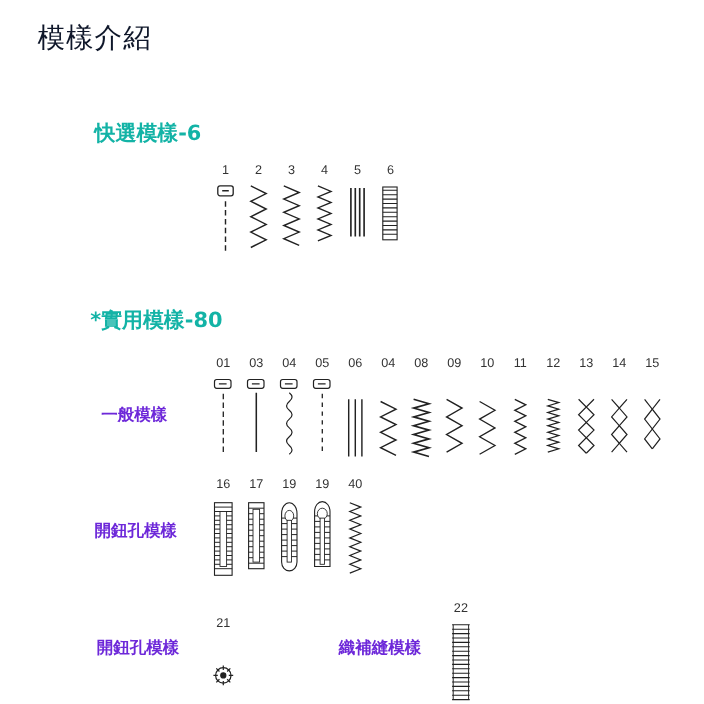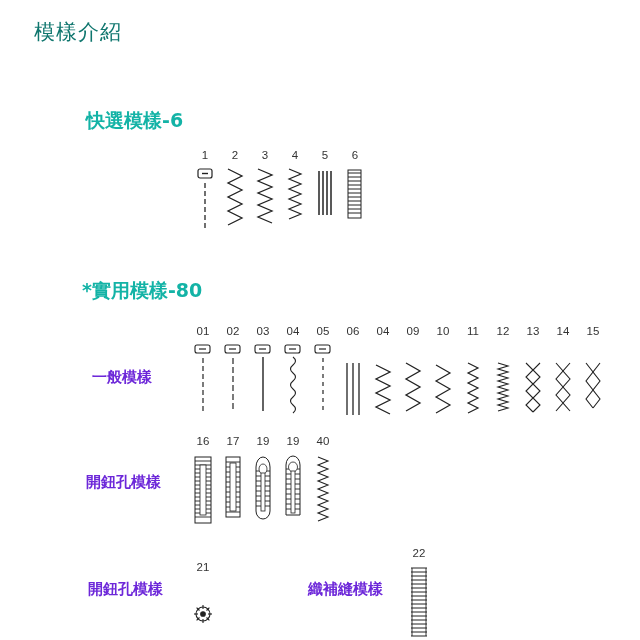--- a/index.html
+++ b/index.html
@@ -14,23 +14,23 @@
     color: #222222;
     overflow: hidden;
     position: relative;
   }
 
   
   #page-title {
     position: absolute;
     left: 34px;
     top: 18px;
-    font-size: 21px;
+    font-size: 25px;
     font-weight: 400;
-    color: #0f766e;
+    color: #0f172a;
     letter-spacing: 1px;
     font-family: "DejaVu Sans", sans-serif;
   }
 
   
   .section-heading {
     position: absolute;
     font-size: 19px;
     font-weight: bold;
     color: #13b3a6;
@@ -170,35 +170,20 @@
           <line x1="11" y1="23" x2="11" y2="28"></line>
         <line x1="11" y1="31" x2="11" y2="36"></line>
           <line x1="11" y1="39" x2="11" y2="44"></line>
         <line x1="11" y1="47" x2="11" y2="52"></line>
           <line x1="11" y1="55" x2="11" y2="60"></line>
         <line x1="11" y1="63" x2="11" y2="68"></line>
       </g>
     </svg>
   </div>
 
-  <div class="stitch-cell">
-    <div class="stitch-num">02</div>
-    <svg class="stitch-art" height="80" viewBox="0 0 22 80">
-      <rect x="3" y="2" width="15" height="8" rx="2" fill="none" stroke="#222" stroke-width="1.1"></rect>
-      <line x1="7" y1="6" x2="14" y2="6" stroke="#222" stroke-width="1.2"></line>
-      <g stroke="#222" stroke-width="1.2">
-        <line x1="11" y1="15" x2="11" y2="21"></line>
-          <line x1="11" y1="24" x2="11" y2="30"></line>
-        <line x1="11" y1="33" x2="11" y2="39"></line>
-          <line x1="11" y1="42" x2="11" y2="48"></line>
-        <line x1="11" y1="51" x2="11" y2="57"></line>
-          <line x1="11" y1="60" x2="11" y2="66"></line>
-      </g>
-    </svg>
-  </div>
 
   <div class="stitch-cell">
     <div class="stitch-num">03</div>
     <svg class="stitch-art" height="80" viewBox="0 0 22 80">
       <rect x="3" y="2" width="15" height="8" rx="2" fill="none" stroke="#222" stroke-width="1.1"></rect>
       <line x1="7" y1="6" x2="14" y2="6" stroke="#222" stroke-width="1.2"></line>
       <line x1="11" y1="14" x2="11" y2="68" stroke="#222" stroke-width="1.4"></line>
     </svg>
   </div>
 
@@ -239,20 +224,26 @@
     </svg>
   </div>
 
   <div class="stitch-cell">
     <div class="stitch-num">04</div>
     <svg class="stitch-art" height="80" viewBox="0 0 22 80">
       <polyline points="4,22 18,29 4,36 18,43 4,50 18,57 4,64 18,71" fill="none" stroke="#222" stroke-width="1.3"></polyline>
     </svg>
   </div>
 
+  <div class="stitch-cell">
+    <div class="stitch-num">08</div>
+    <svg class="stitch-art" height="80" viewBox="0 0 22 80">
+      <polyline points="4,20 18,24 4,28 18,32 4,36 18,40 4,44 18,48 4,52 18,56 4,60 18,64 4,68 18,72" fill="none" stroke="#222" stroke-width="1.5"></polyline>
+    </svg>
+  </div>
 
   <div class="stitch-cell">
     <div class="stitch-num">09</div>
     <svg class="stitch-art" height="80" viewBox="0 0 22 80">
       <polyline points="4,20 18,28 4,36 18,44 4,52 18,60 4,68" fill="none" stroke="#222" stroke-width="1.3"></polyline>
     </svg>
   </div>
 
   <div class="stitch-cell">
     <div class="stitch-num">10</div>

